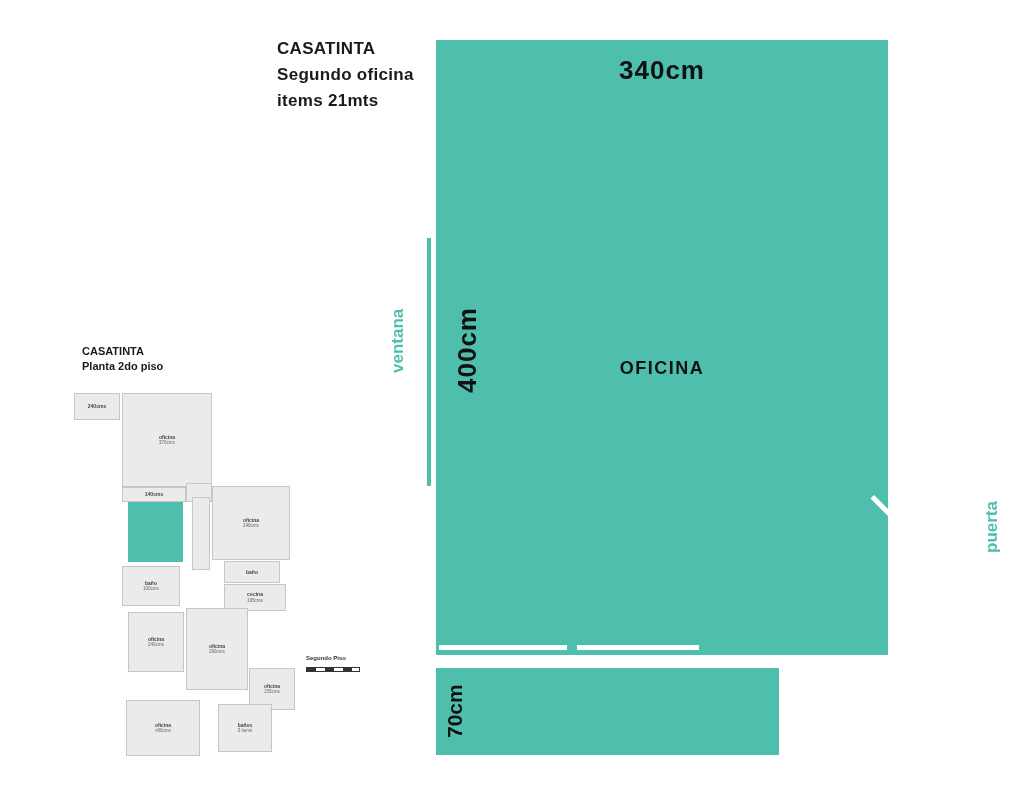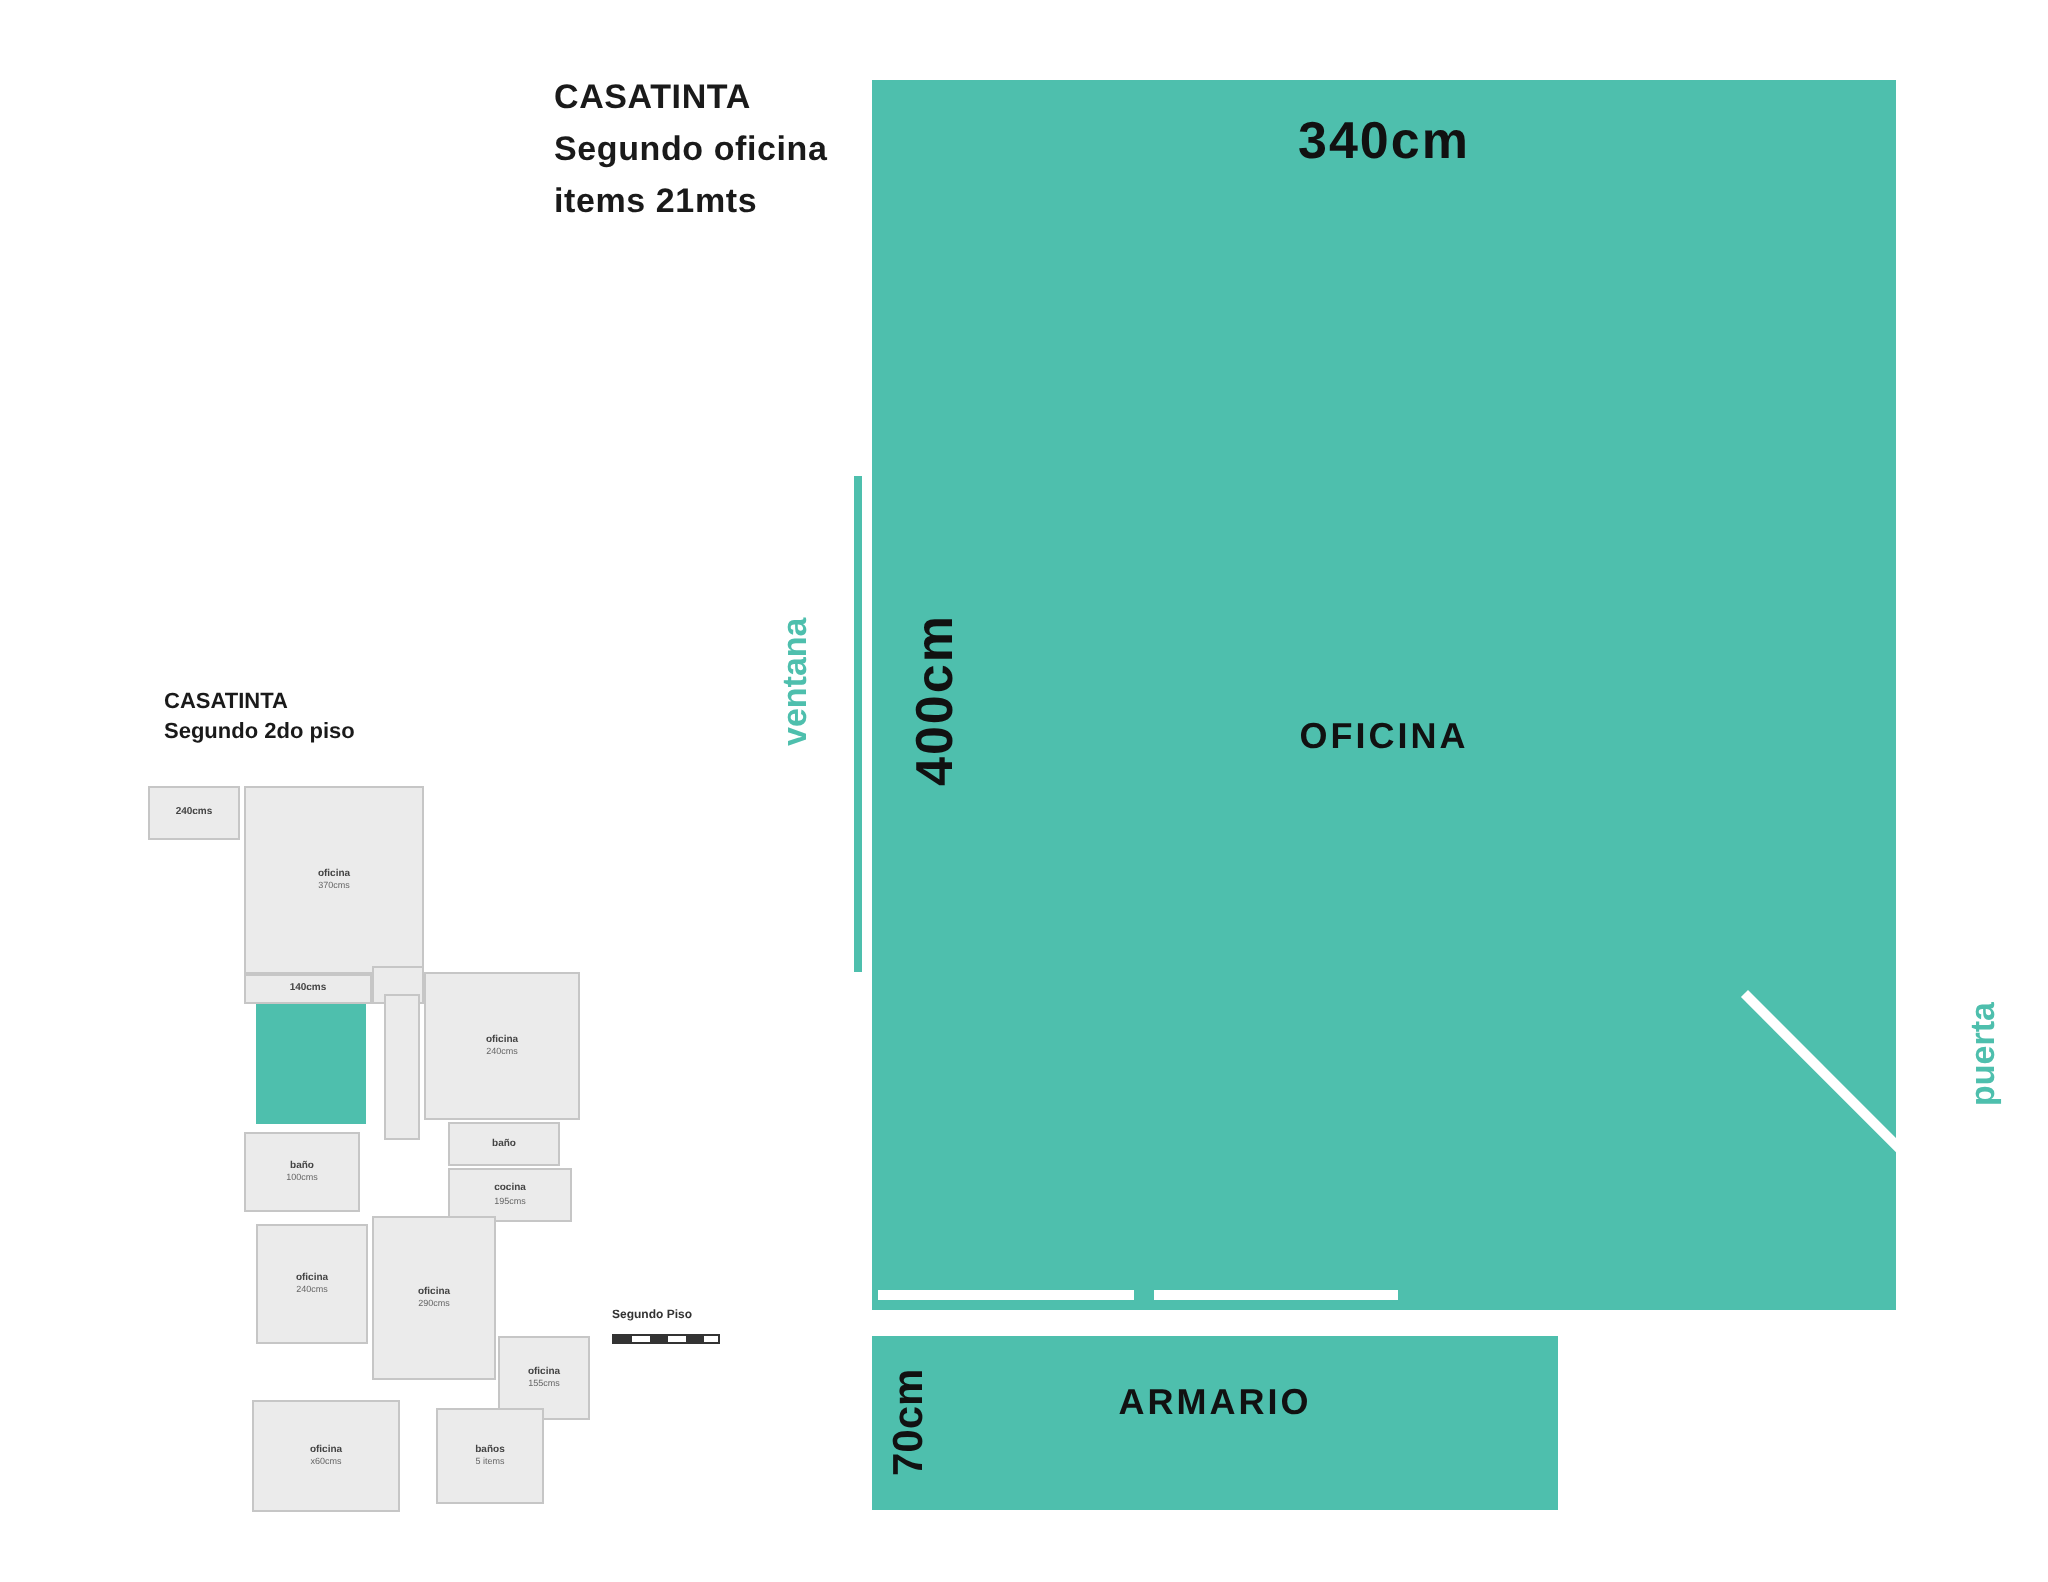--- a/index.html
+++ b/index.html
@@ -27,21 +27,21 @@
   .header {
     left: 233px; top: 36px;
     font-size: 17px; font-weight: bold;
     line-height: 26px; letter-spacing: 0.3px;
     color: var(--ink);
   }
 
   
   .oficina {
     left: 392px; top: 40px;
-    width: 512px; height: 615px;
+    width: 452px; height: 615px;
     background: var(--teal);
   }
   .dim-340 {
     left: 0; top: 15px; width: 100%;
     text-align: center;
     font-size: 26px; font-weight: bold; letter-spacing: 1px;
     color: #111;
   }
   .dim-400 {
     left: 16px; top: 265px; height: 90px;
@@ -163,27 +163,26 @@
     <div class="abs door-leaf"></div>
     <div class="abs bline1"></div>
     <div class="abs bline2"></div>
   </div>
 
   <div class="abs window-line"></div>
   <div class="abs vtext ventana-label">ventana</div>
   <div class="abs vtext puerta-label">puerta</div>
 
   <div class="abs armario">
-    <div class="abs armario-label">ARMARIO</div>
     <div class="abs vtext dim-70">70cm</div>
   </div>
 
   <div class="abs mini-title">
     <div>CASATINTA</div>
-    <div>Segundo 2do piso</div>
+    <div>Planta 2do piso</div>
   </div>
 
   <div class="abs mini">
       <div class="mini-room" style="left: 2px; top: 5px; width: 46px; height: 27px;">
         <span class="mini-label">240cms</span>
       </div>
       <div class="mini-room" style="left: 50px; top: 5px; width: 90px; height: 94px;">
         <span class="mini-label">oficina</span>
         <span class="mini-sub">370cms</span>
       </div>

